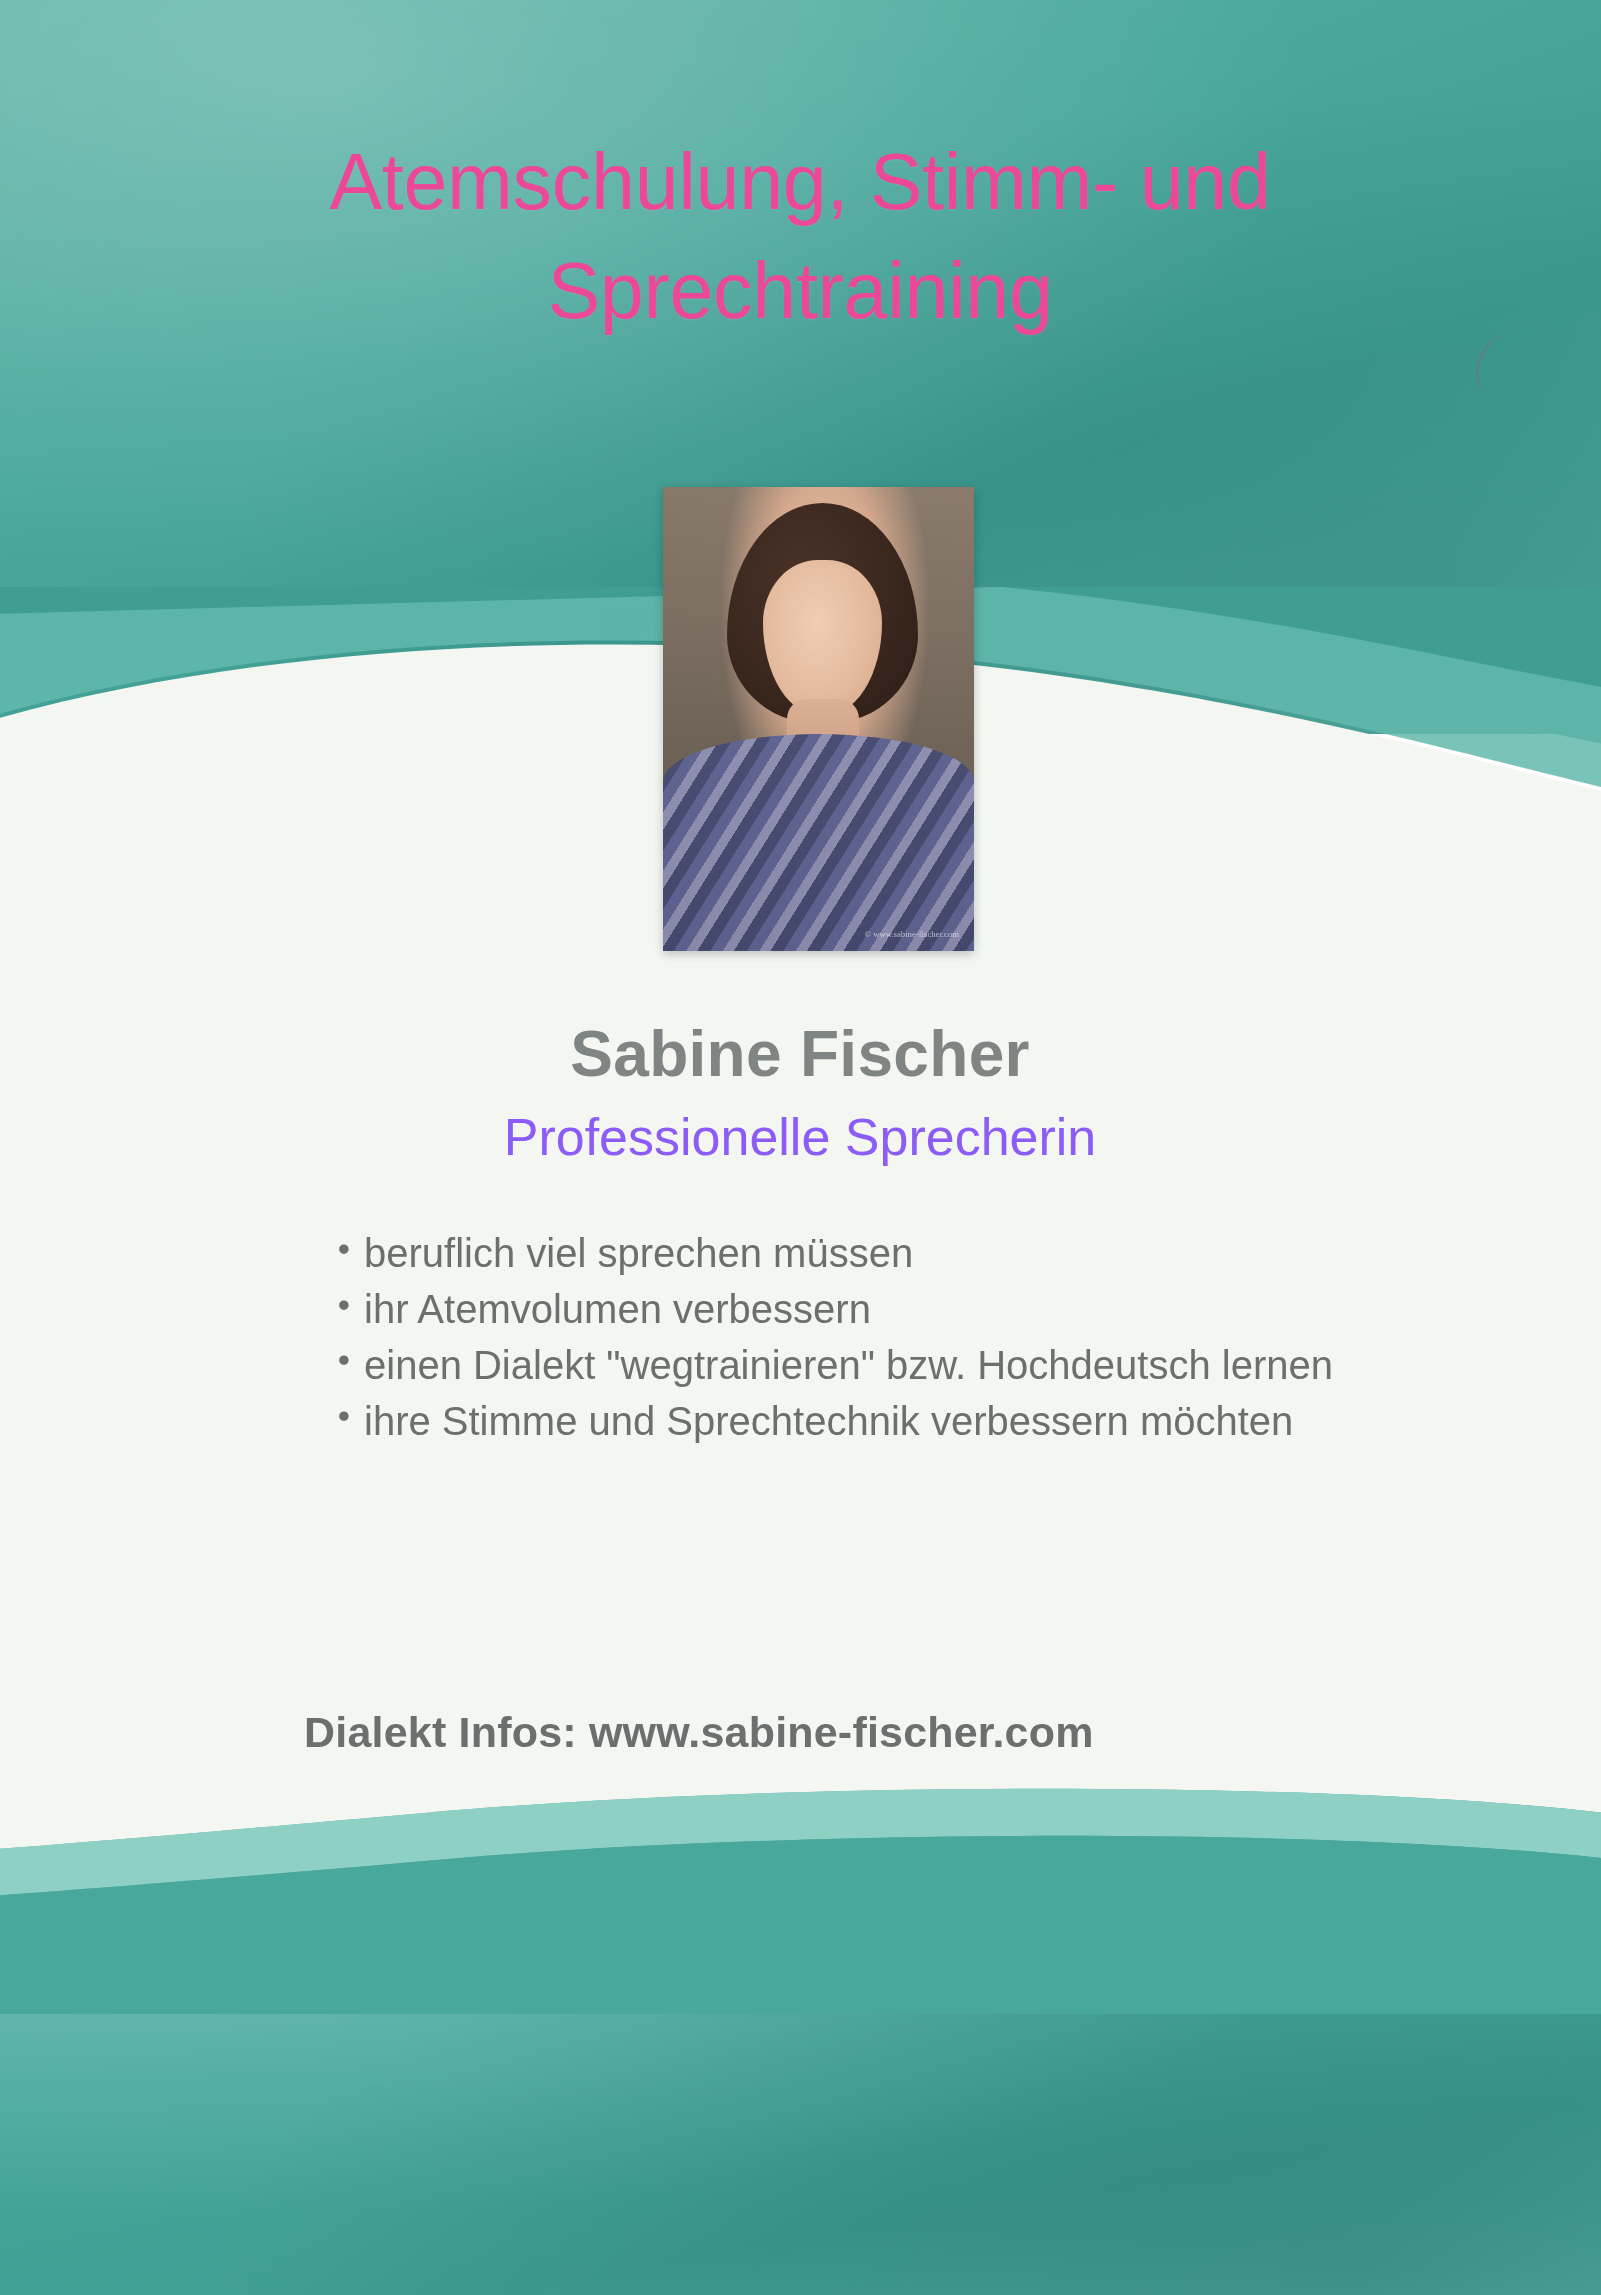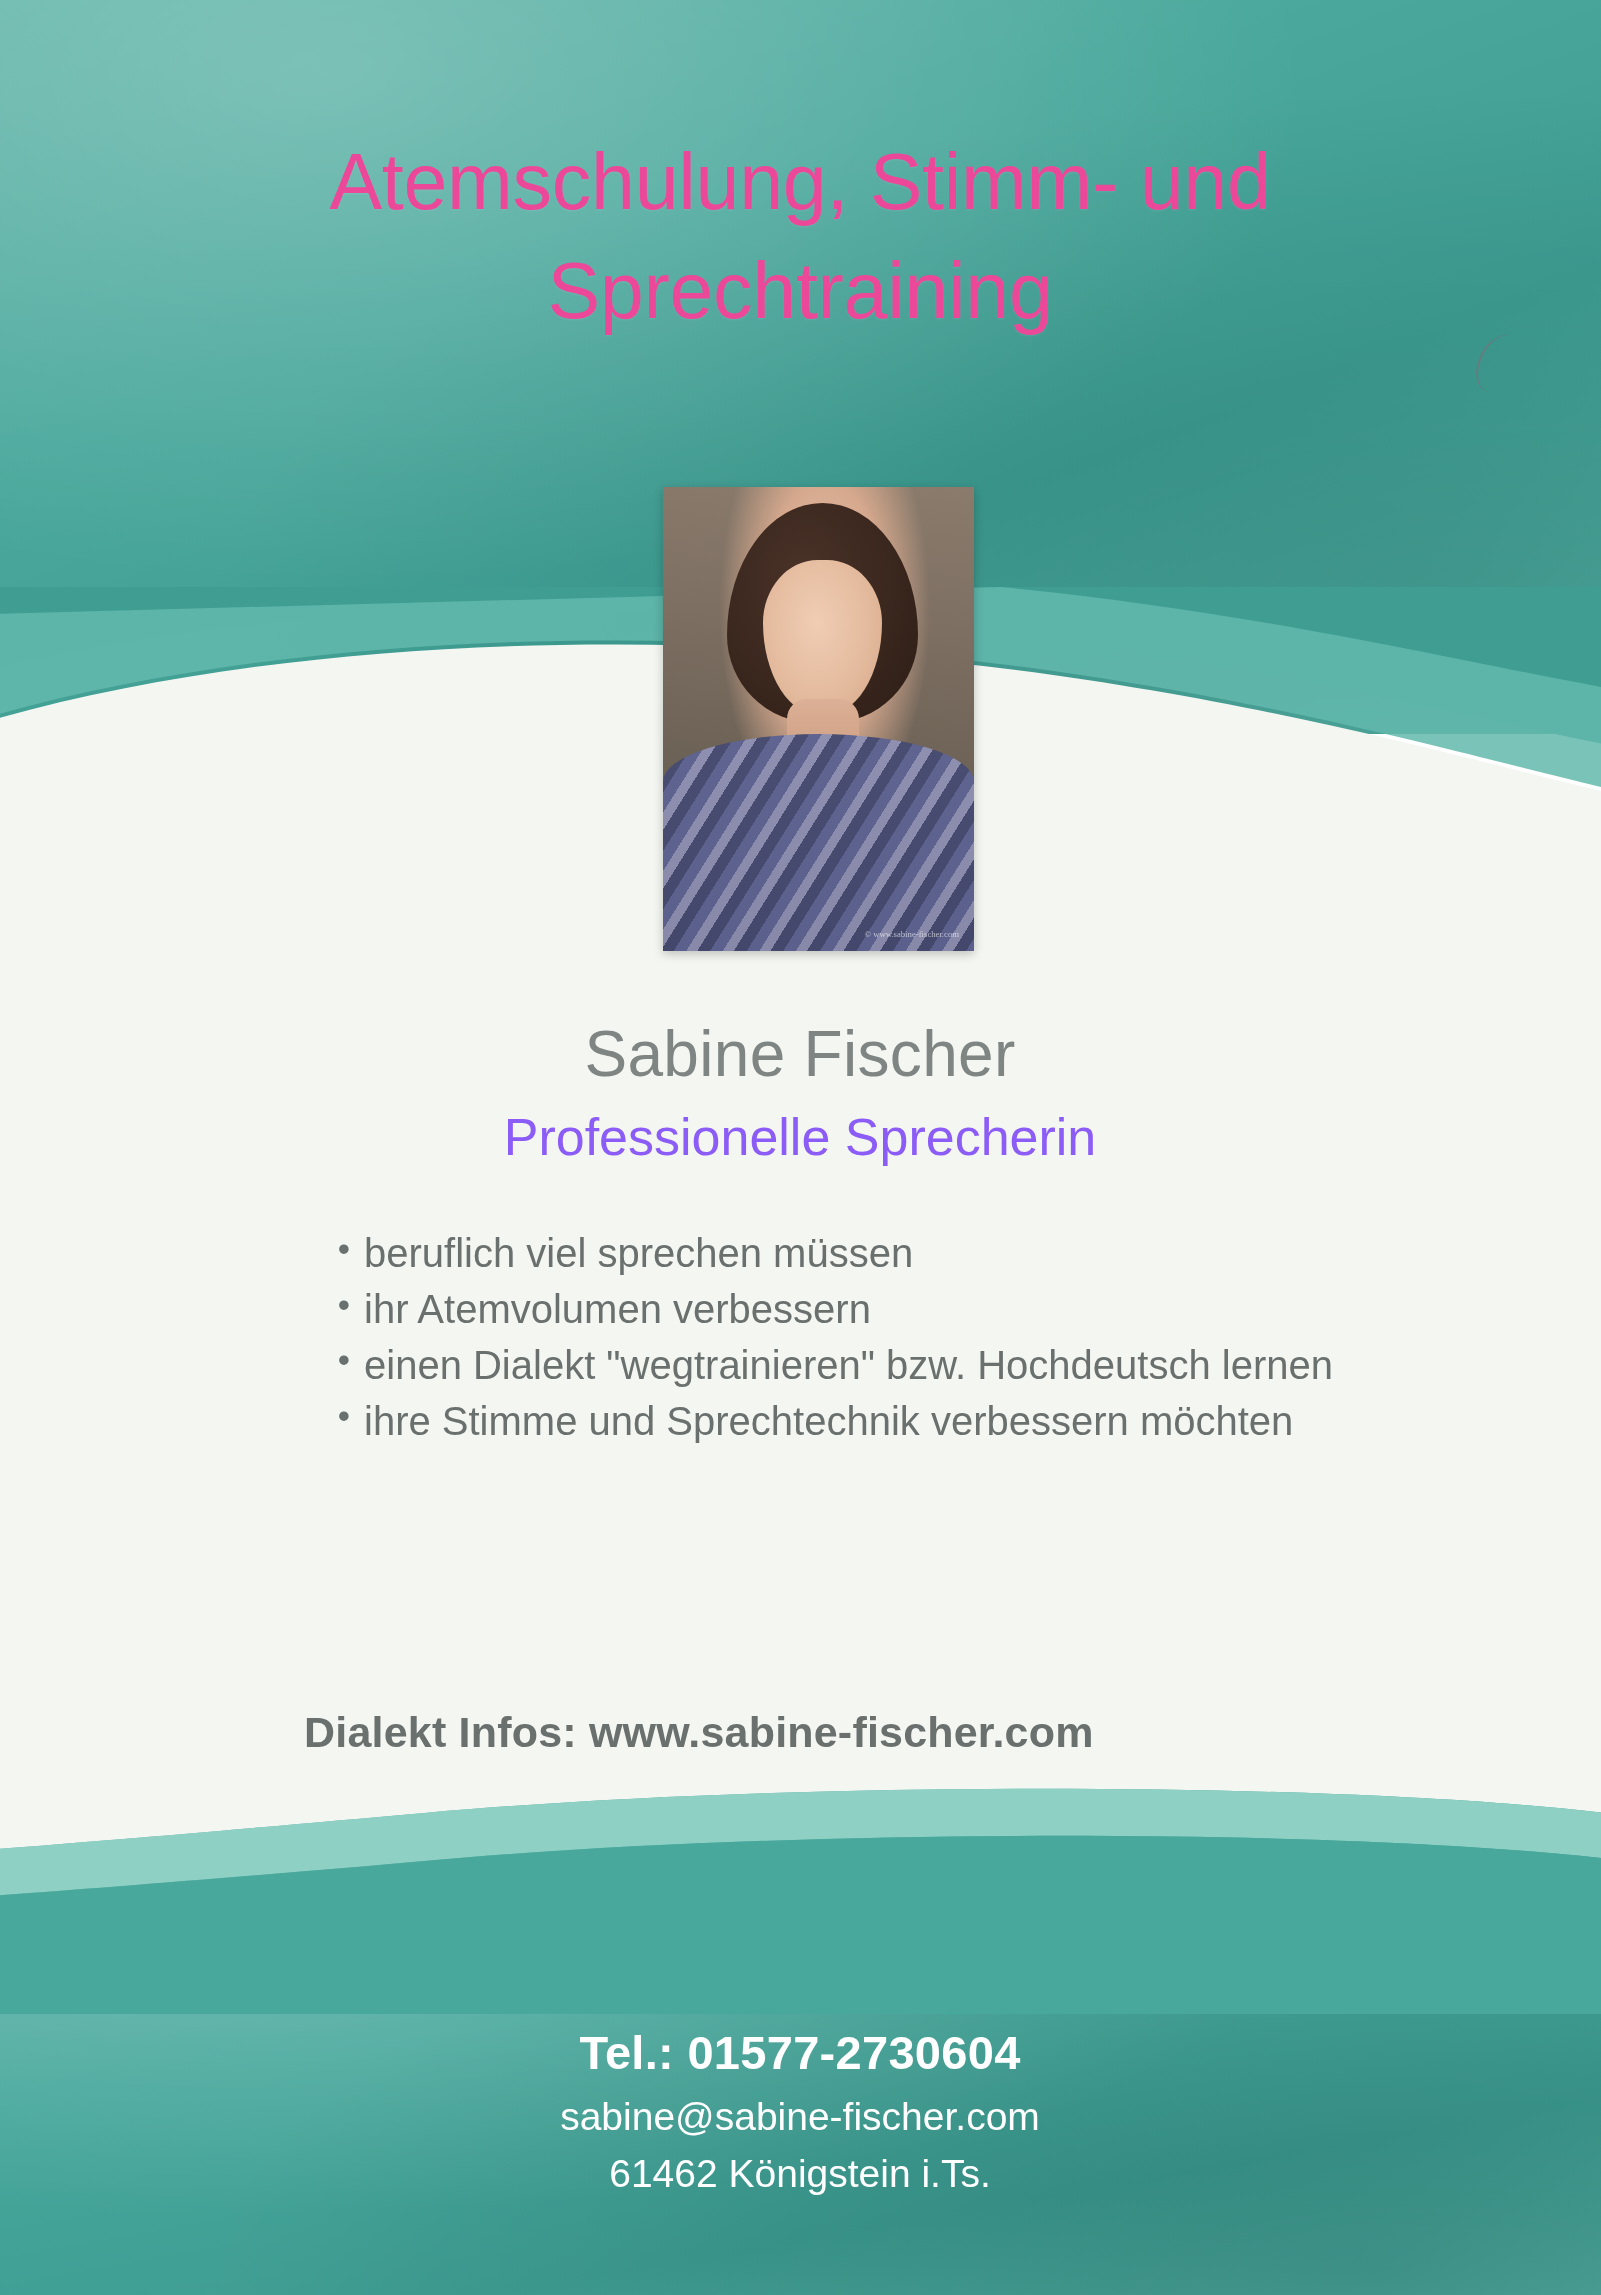--- a/index.html
+++ b/index.html
@@ -141,21 +141,21 @@
   }
 
   .name {
     position: absolute;
     left: 133px;
     top: 1017px;
     width: 1334px;
     text-align: center;
     color: #7f8583;
     font-size: 64px;
-    font-weight: 400;
+    font-weight: 700;
     letter-spacing: 0.3px;
   }
   .subtitle {
     position: absolute;
     left: 133px;
     top: 1107px;
     width: 1334px;
     text-align: center;
     color: #8b5cf6;
     font-size: 52px;
@@ -293,21 +293,16 @@
         <li>einen Dialekt "wegtrainieren" bzw. Hochdeutsch lernen</li>
         <li>ihre Stimme und Sprechtechnik verbessern möchten</li>
       </ul>
     </div>
 
     <div class="weitere">
       <span class="label">Dialekt Infos:</span>
       <span class="url">www.sabine-fischer.com</span>
     </div>
 
-    <div class="contact">
-      <div class="tel">Tel.: 01577-2730604</div>
-      <div class="mail">sabine@sabine-fischer.com</div>
-      <div class="city">61462 Königstein i.Ts.</div>
-    </div>
 
   </div>
 </div>
 
 
 </body></html>

